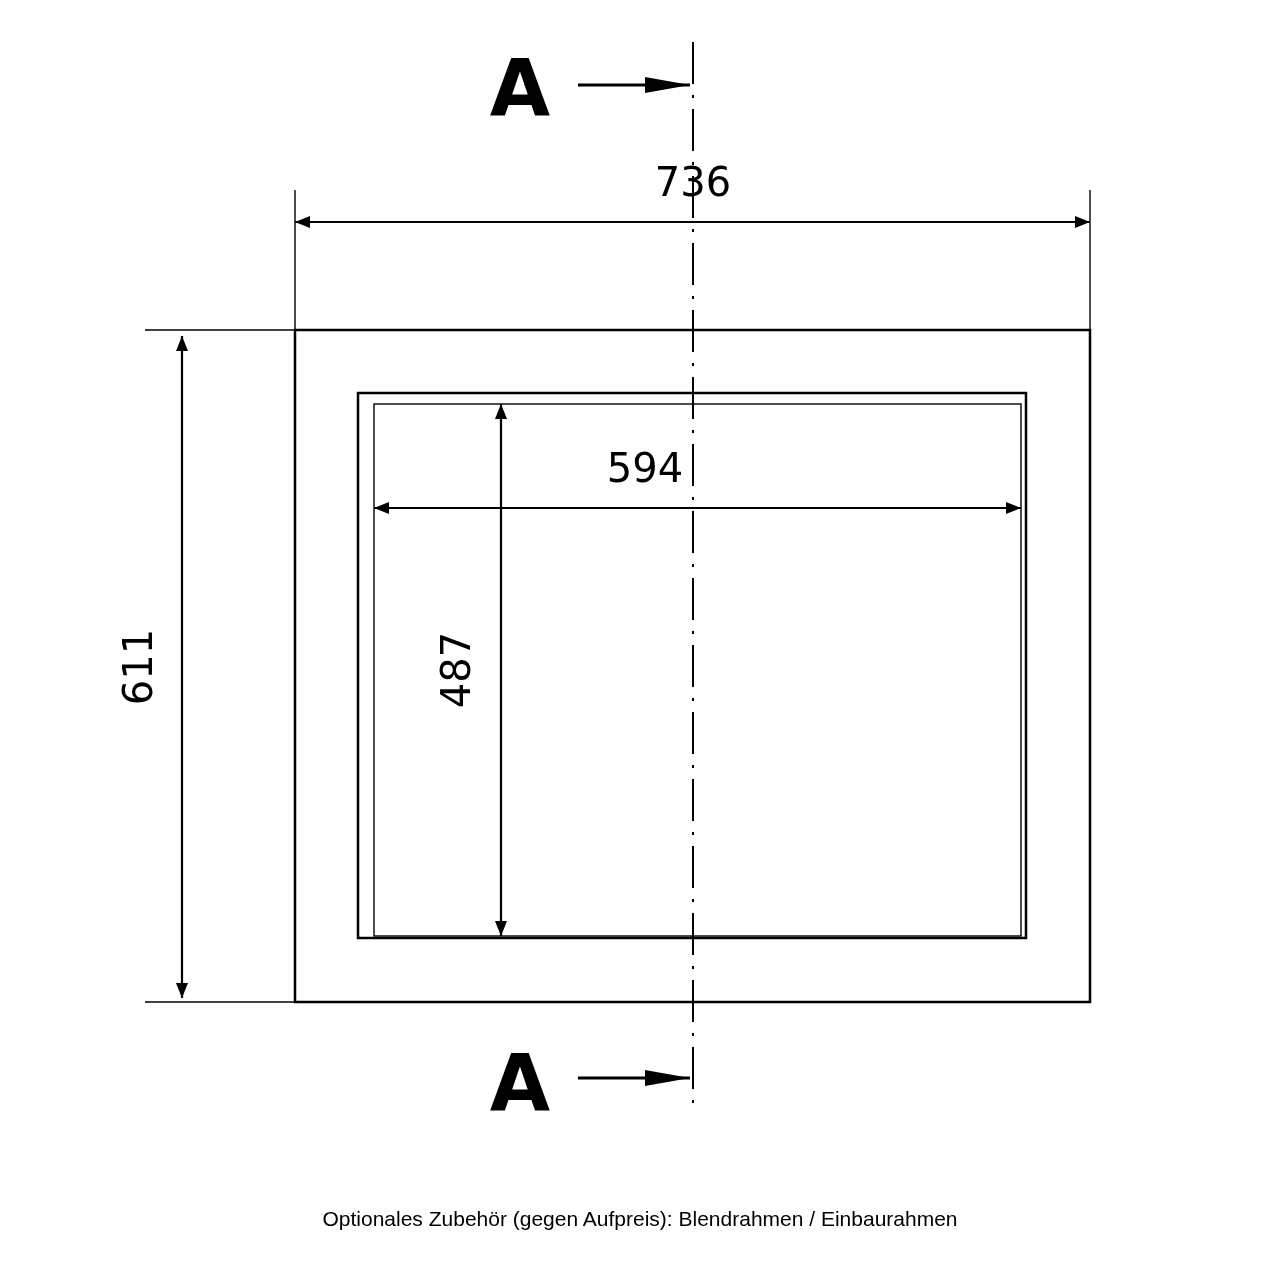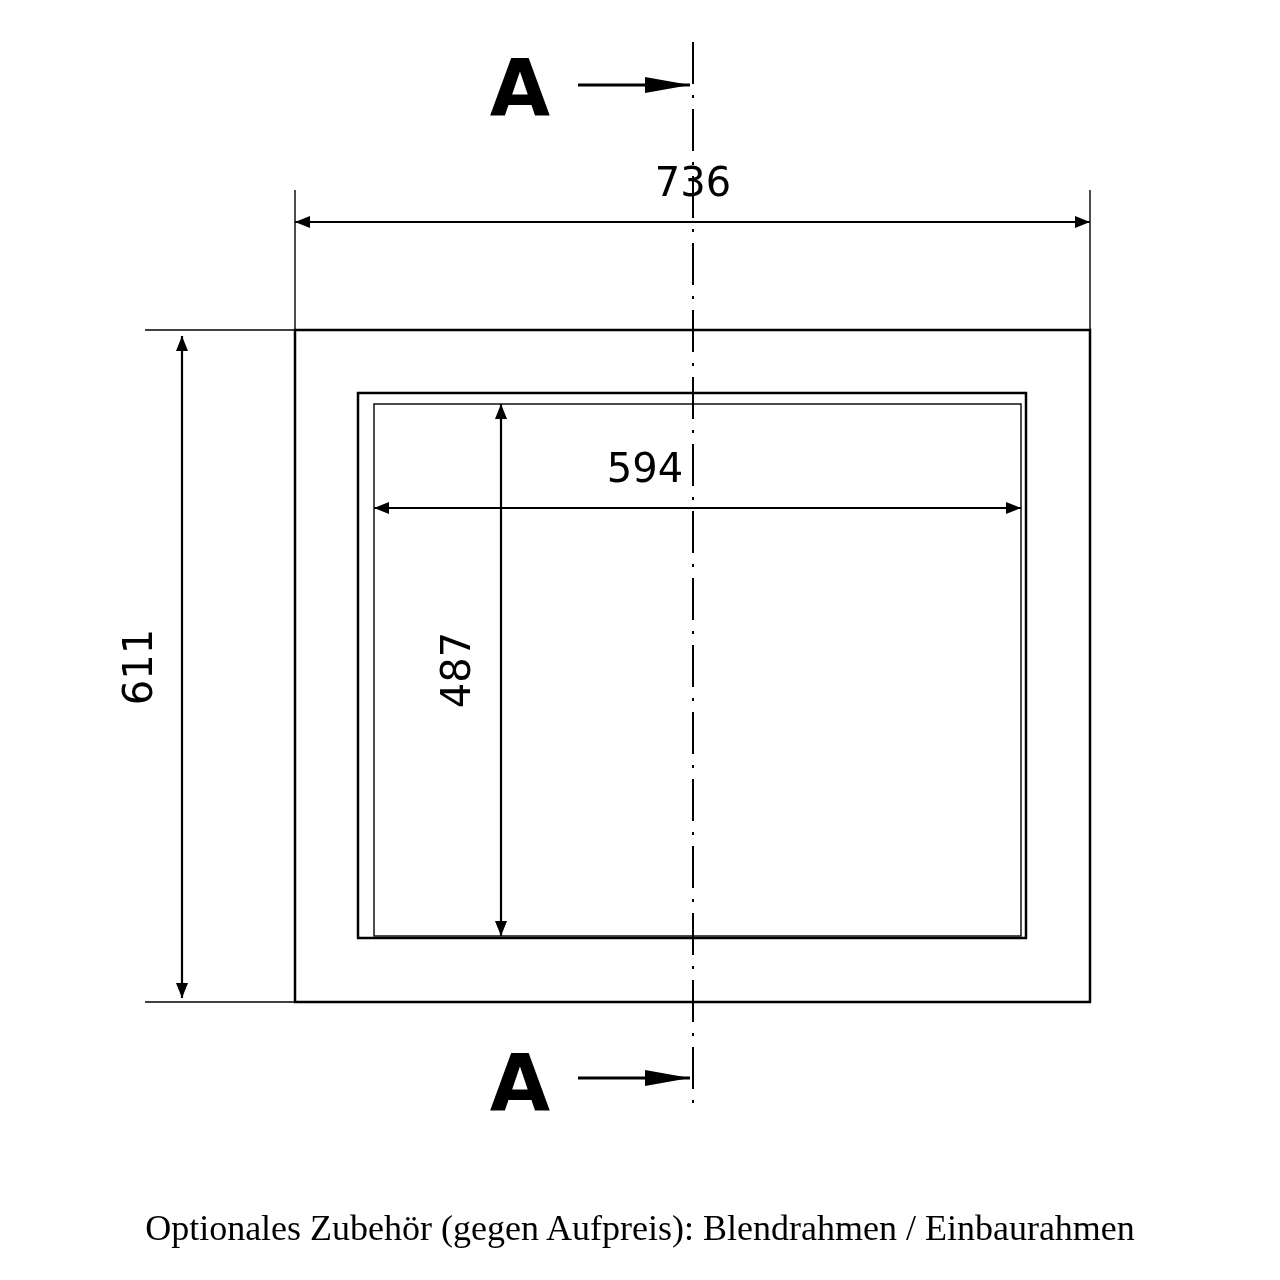--- a/index.html
+++ b/index.html
@@ -37,22 +37,22 @@
     font-size: 78px;
     font-weight: 700;
     fill: #000000;
   }
   .caption {
     position: absolute;
     left: 0;
     top: 1207px;
     width: 1280px;
     text-align: center;
-    font-family: Liberation Serif, serif;
-    font-size: 36px;
+    font-family: Liberation Sans, sans-serif;
+    font-size: 21px;
     color: #000000;
     white-space: nowrap;
   }
 </style>
 </head>
 <body>
 
 <div id="drawing-root">
   <svg class="tech-drawing" viewBox="0 0 1280 1280" xmlns="http://www.w3.org/2000/svg">
     <defs>

